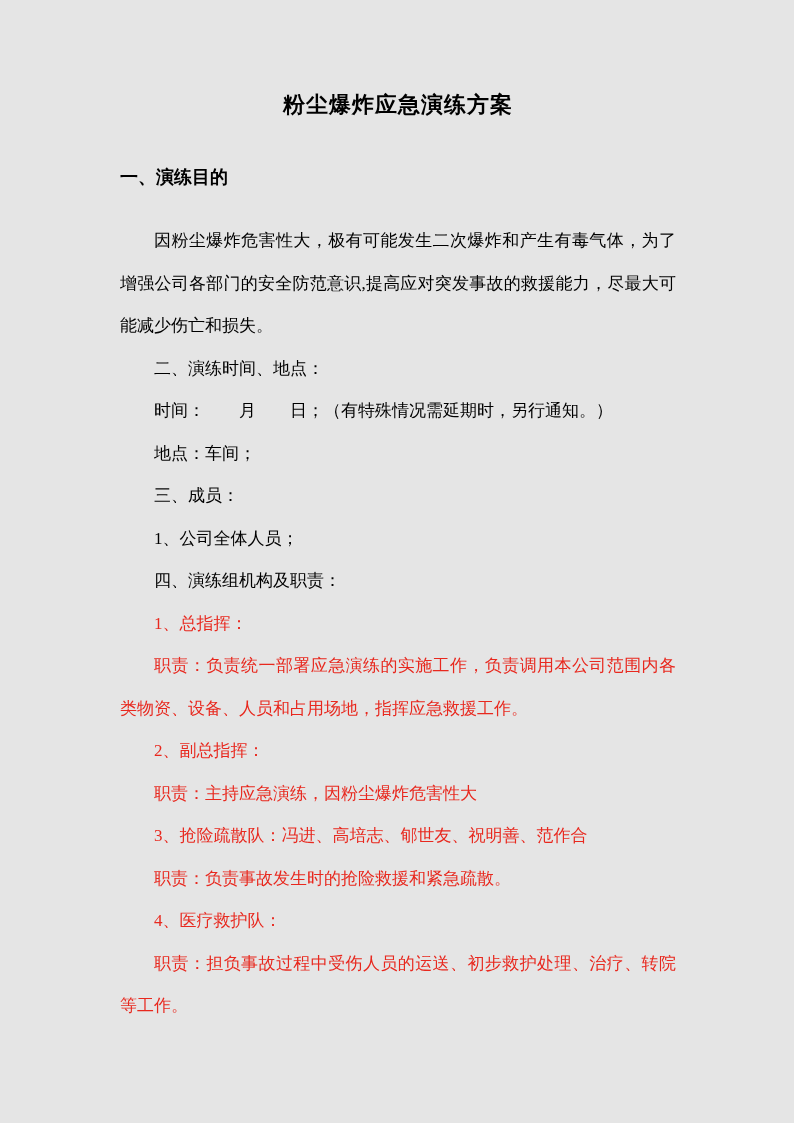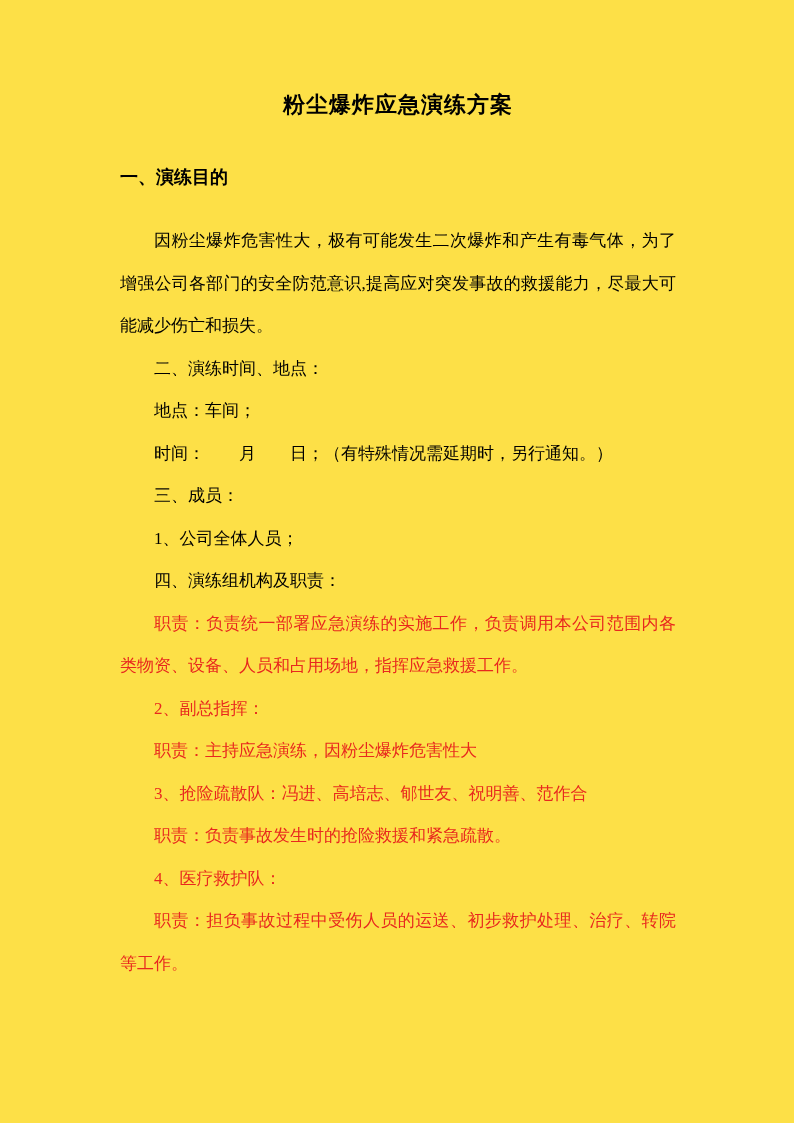--- a/index.html
+++ b/index.html
@@ -6,21 +6,21 @@
   html, body { background: #ffffff; }
   body {
     width: 794px;
     min-height: 1123px;
     font-family: "Liberation Serif", "DejaVu Serif", serif;
   }
   .page {
     position: relative;
     width: 794px;
     height: 1123px;
-    background: #fde047;
+    background: #e5e5e5;
     padding: 90px 118px 60px 120px;
     color: #000000;
     overflow: hidden;
   }
   .doc-title {
     font-size: 22px;
     font-weight: bold;
     text-align: center;
     letter-spacing: 1px;
     margin-bottom: 42px;
@@ -51,30 +51,31 @@
 <div class="page">
 
   <h1 class="doc-title">粉尘爆炸应急演练方案</h1>
 
   <h2 class="doc-heading">一、演练目的</h2>
 
   <p class="para justify">因粉尘爆炸危害性大，极有可能发生二次爆炸和产生有毒气体，为了增强公司各部门的安全防范意识,提高应对突发事故的救援能力，尽最大可能减少伤亡和损失。</p>
 
   <p class="para">二、演练时间、地点：</p>
 
+  <p class="para">时间：　　月　　日；（有特殊情况需延期时，另行通知。）</p>
+
   <p class="para">地点：车间；</p>
-
-  <p class="para">时间：　　月　　日；（有特殊情况需延期时，另行通知。）</p>
 
   <p class="para">三、成员：</p>
 
   <p class="para">1、公司全体人员；</p>
 
   <p class="para">四、演练组机构及职责：</p>
 
+  <p class="para red">1、总指挥：</p>
 
   <p class="para red justify">职责：负责统一部署应急演练的实施工作，负责调用本公司范围内各类物资、设备、人员和占用场地，指挥应急救援工作。</p>
 
   <p class="para red">2、副总指挥：</p>
 
   <p class="para red">职责：主持应急演练，因粉尘爆炸危害性大</p>
 
   <p class="para red">3、抢险疏散队：冯进、高培志、郇世友、祝明善、范作合</p>
 
   <p class="para red">职责：负责事故发生时的抢险救援和紧急疏散。</p>

